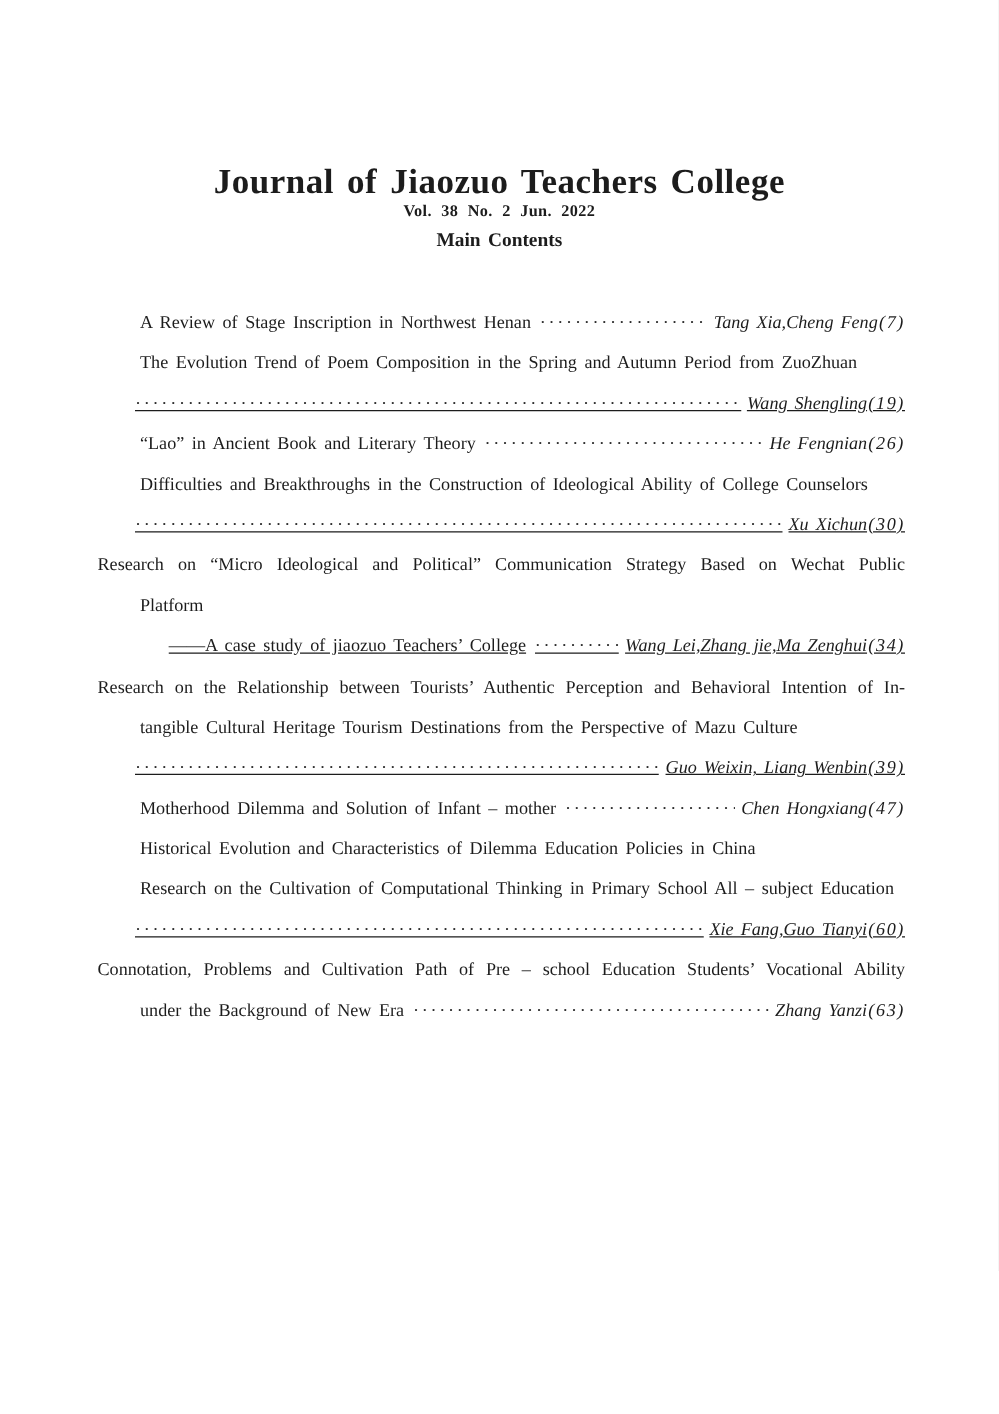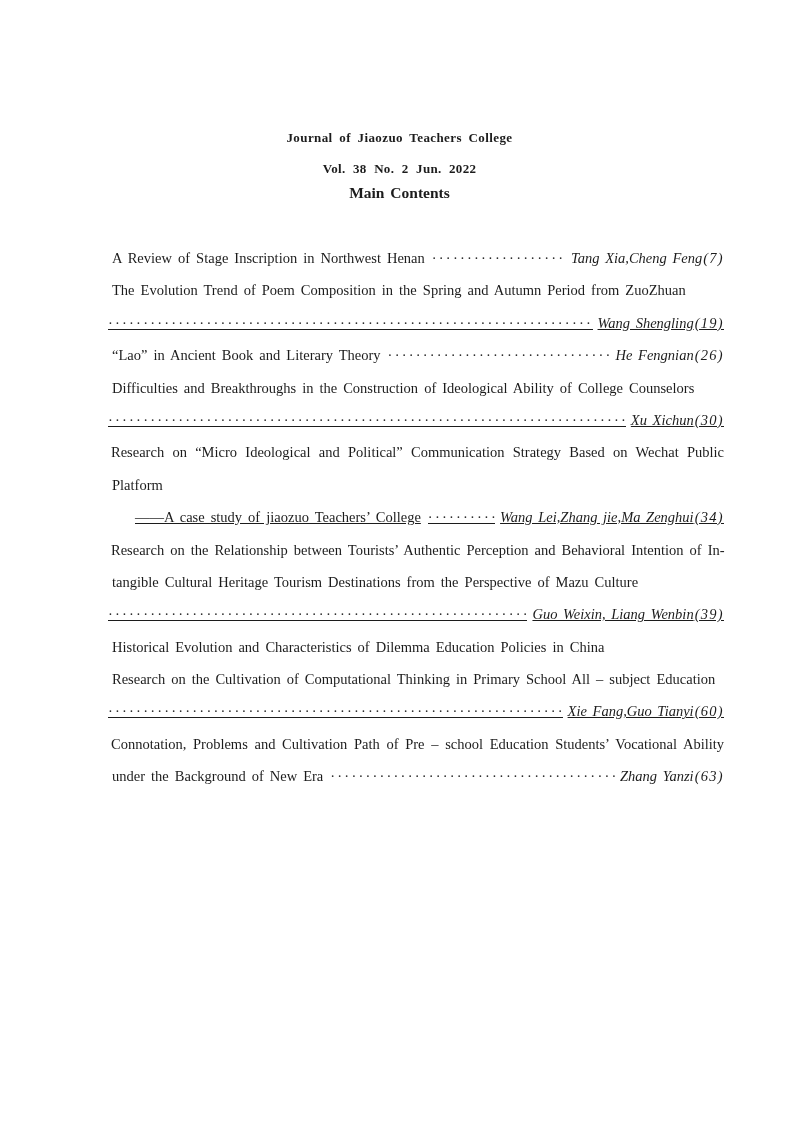--- a/index.html
+++ b/index.html
@@ -8,21 +8,21 @@
     width:799px; height:1131px;
     margin:0 auto;
     background:#ffffff;
     color:#1c1c1c;
     font-family:"Liberation Serif", serif;
     overflow:hidden;
   }
   .journal-title {
     position:absolute; top:130px; left:0; right:0;
     text-align:center;
-    font-size:13px; font-weight:bold;
+    font-size:28px; font-weight:bold;
     letter-spacing:0.4px; word-spacing:3px;
   }
   .volume-line {
     position:absolute; top:161px; left:0; right:0;
     text-align:center;
     font-size:13px; font-weight:bold;
     word-spacing:4px; letter-spacing:0.3px;
   }
   .contents-heading {
     position:absolute; top:184px; left:0; right:0;
@@ -42,21 +42,20 @@
     line-height:32.4px;
     white-space:nowrap;
   }
   .ln.block {
     display:block;
   }
   .ln.just {
     display:block;
     text-align:justify;
     text-align-last:justify;
-    margin-left:33px;
   }
   .ln.indent { padding-left:23px;text-decoration:underline; }
   .tx { white-space:nowrap;margin-left:34px; }
   .leader {
     flex:1 1 auto;
     overflow:hidden;
     white-space:nowrap;
     margin:0 5px 0 7px;
     letter-spacing:2.2px;
     color:#2a2a2a;
@@ -150,20 +149,26 @@
     <div class="ln block">
       <span class="tx">tangible Cultural Heritage Tourism Destinations from the Perspective of Mazu Culture</span>
     </div>
 
     <div class="ln indent">
       <span class="leader"></span>
       <span class="au">Guo Weixin, Liang Wenbin</span>
       <span class="pg">(39)</span>
     </div>
 
+    <div class="ln">
+      <span class="tx">Motherhood Dilemma and Solution of Infant – mother</span>
+      <span class="leader"></span>
+      <span class="au">Chen Hongxiang</span>
+      <span class="pg">(47)</span>
+    </div>
 
     <div class="ln block">
       <span class="tx">Historical Evolution and Characteristics of Dilemma Education Policies in China</span>
     </div>
 
 
     <div class="ln block">
       <span class="tx">Research on the Cultivation of Computational Thinking in Primary School All – subject Education</span>
     </div>
 

